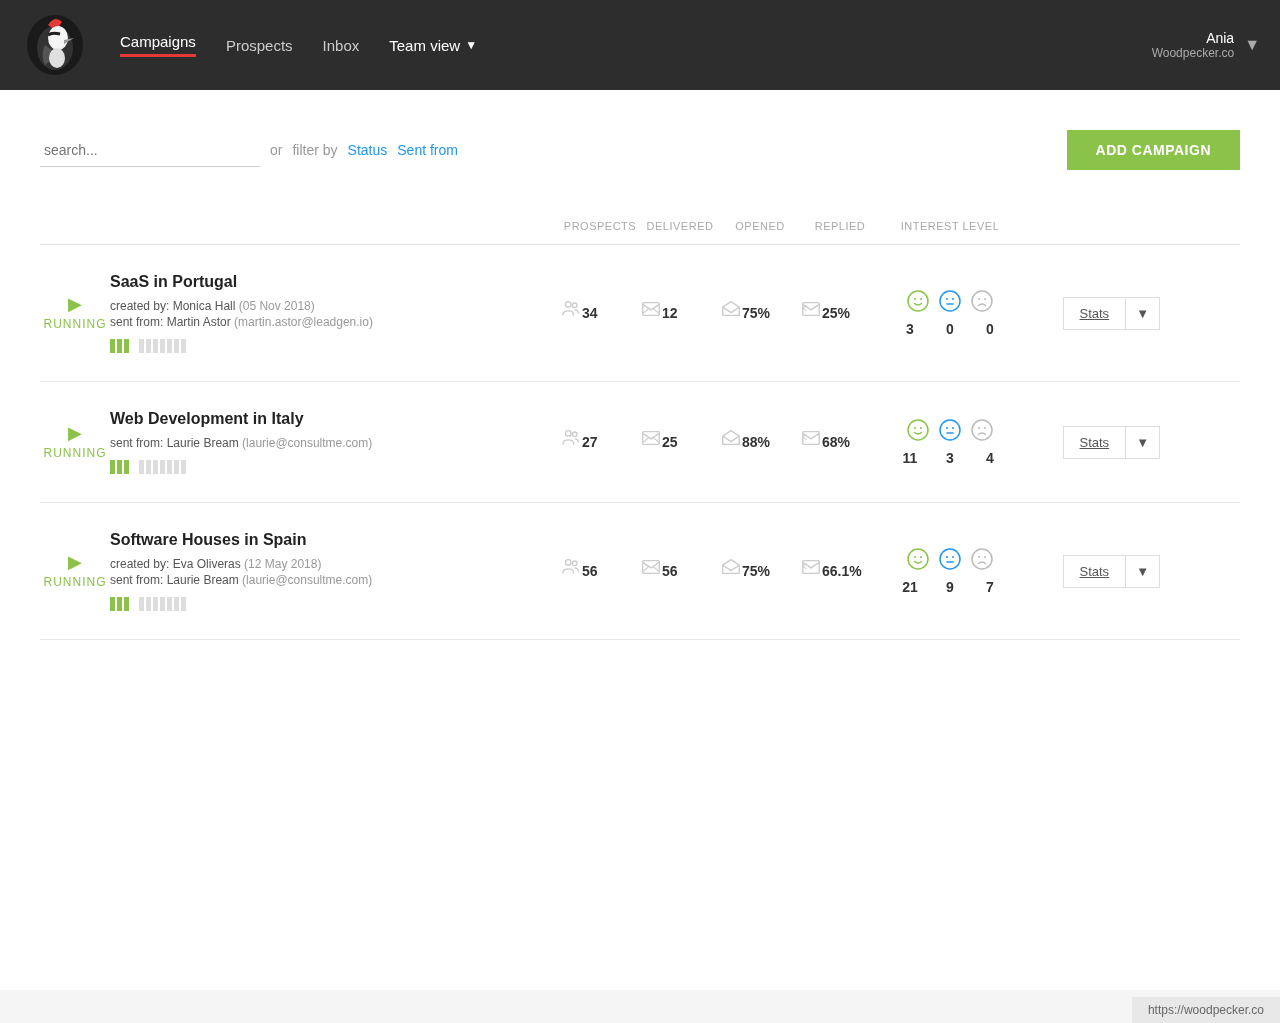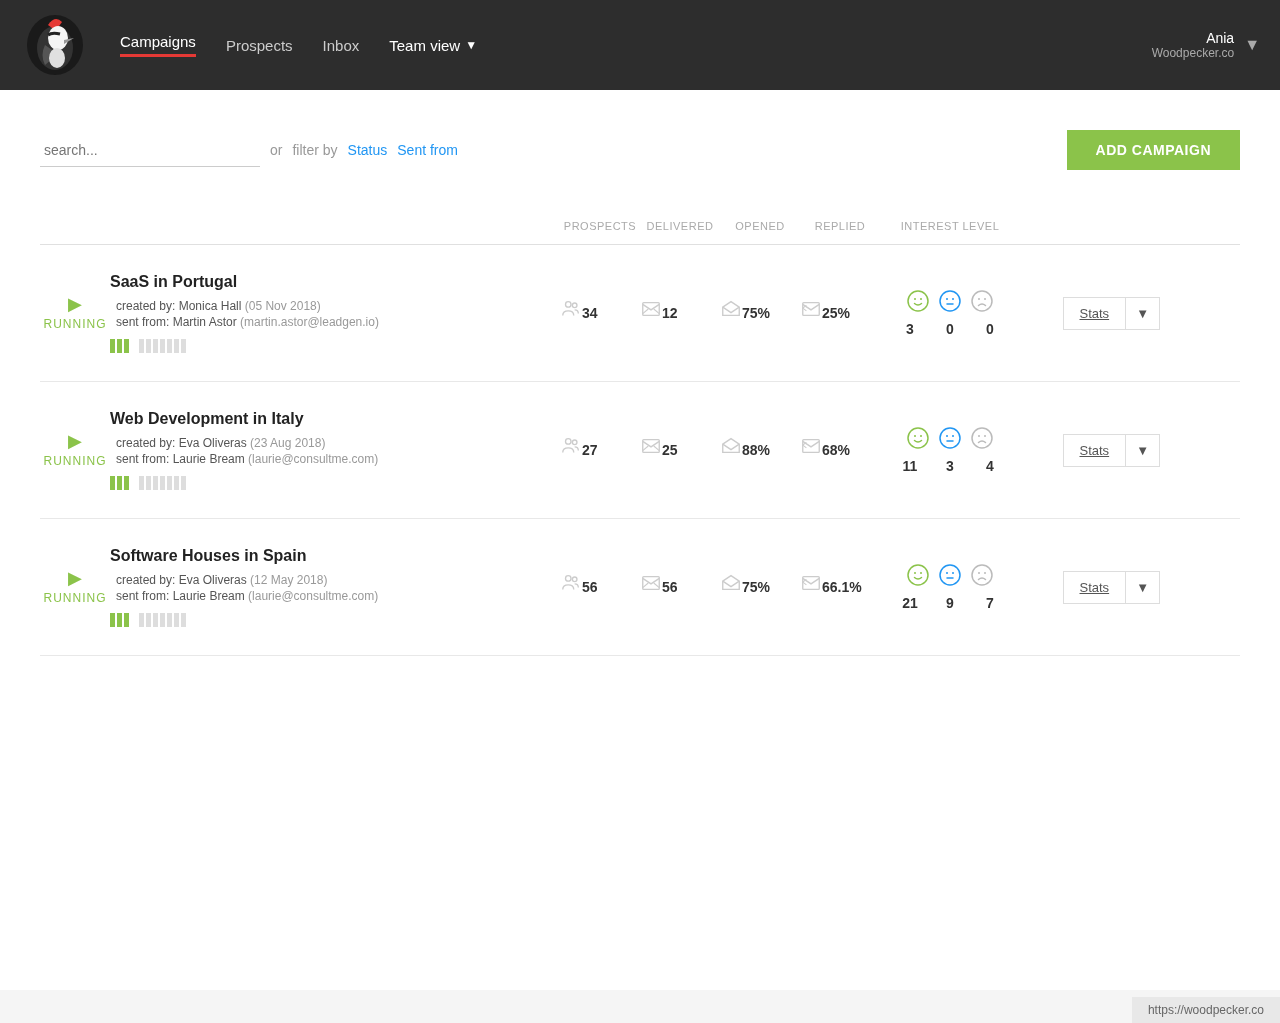--- a/index.html
+++ b/index.html
@@ -176,21 +176,20 @@
     .campaign-title {
       font-size: 16px;
       font-weight: bold;
       color: #222;
       margin-bottom: 8px;
     }
     .campaign-meta {
       font-size: 12px;
       color: #555;
       margin-bottom: 2px;
-      margin-left: 6px;
     }
     .campaign-meta .date { color: #999; }
     .campaign-meta .email { color: #999; }
     .campaign-progress {
       margin-top: 10px;
       display: flex;
       gap: 2px;
       align-items: center;
     }
     .progress-bar {
@@ -464,23 +463,20 @@
     </div>
   </div>
       <div class="campaign-row">
     <div class="campaign-status">
       <div class="status-play">▶</div>
       <div class="status-label">RUNNING</div>
     </div>
     <div class="campaign-info">
       <div class="campaign-title">Web Development in Italy</div>
       <div class="campaign-meta">
-        created by: Eva Oliveras <span class="date">(23 Aug 2018)</span>
-      </div>
-      <div class="campaign-meta">
         sent from: Laurie Bream <span class="email">(laurie@consultme.com)</span>
       </div>
       <div class="campaign-progress">
         <div class="progress-bar">
               <div class="bar-filled"></div>
               <div class="bar-filled"></div>
               <div class="bar-filled"></div>
             </div>
             <div class="bar-gap"></div>
             <div class="progress-bar">

